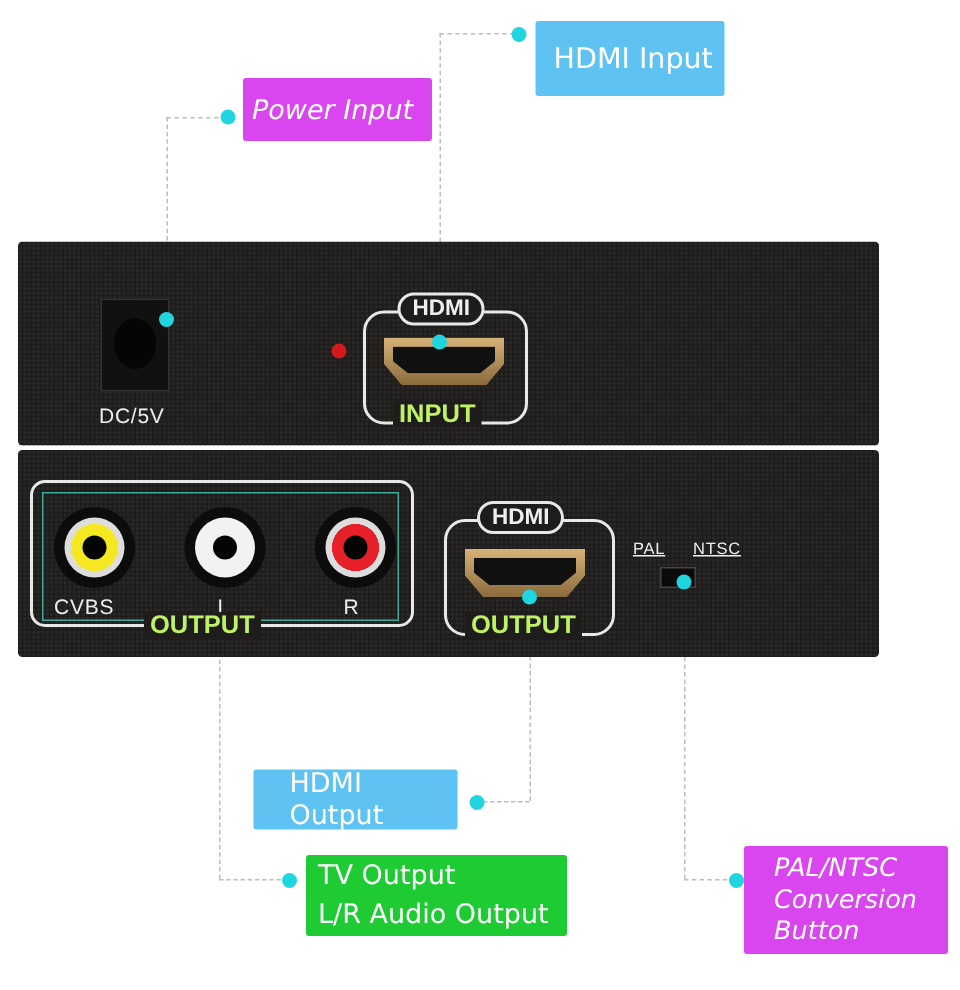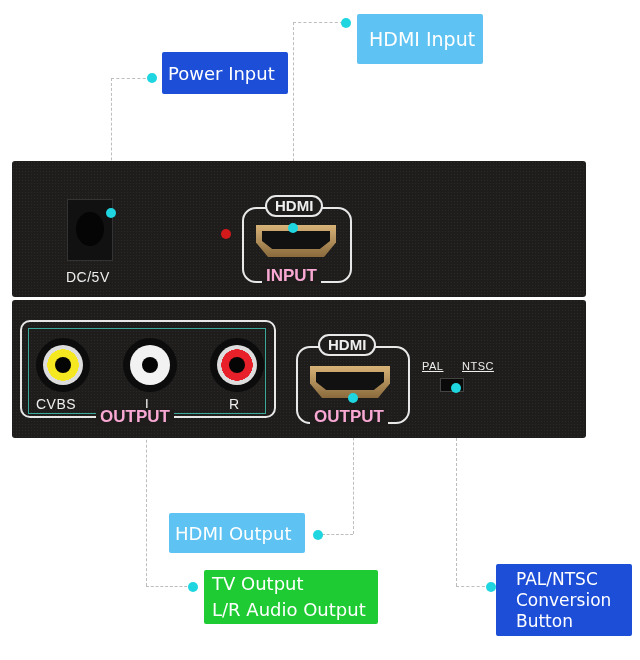--- a/index.html
+++ b/index.html
@@ -1,31 +1,31 @@
 <!DOCTYPE html>
 <html><head>
 <meta charset="utf-8">
 <style>
   html, body { margin:0; padding:0; background:#fff; }
   body { width:640px; height:660px; position:relative; overflow:hidden; font-family:"Liberation Sans", sans-serif; }
   .callout { position:absolute; border-radius:2px; color:#fff; font-family:"DejaVu Sans", sans-serif; font-size:18px; display:flex; align-items:center; box-sizing:border-box; }
-  .orange { background:#1d4ed8; }
+  .orange { background:#d946ef;font-style:italic; }
   .blue { background:#5ec3f2; }
   .green { background:#1fcb33; }
   .dot { position:absolute; width:10px; height:10px; border-radius:50%; background:#1fd6e0; }
   .dash-v { position:absolute; width:0; border-left:1.5px dashed #bdbdbd; }
   .dash-h { position:absolute; height:0; border-top:1.5px dashed #bdbdbd; }
   .panel { position:absolute; background:#1e1d1c; border-radius:3px;
     background-image: radial-gradient(#2a2928 1px, transparent 1px); background-size:3px 3px; }
   .lbl { position:absolute; color:#eee; font-weight:normal; font-size:14px; letter-spacing:0.5px; }
   .hdmi-port { position:absolute; width:80px; height:32px; background:linear-gradient(#d8b378,#8a6a3c); clip-path:polygon(0 0,100% 0,100% 55%,85% 100%,15% 100%,0 55%); }
   .hdmi-port::after { content:""; position:absolute; left:6px; top:6px; right:6px; bottom:8px; background:#111; clip-path:polygon(0 0,100% 0,100% 55%,85% 100%,15% 100%,0 55%); }
   .hdmi-frame { position:absolute; border:2px solid #e8e8e8; border-radius:14px; }
   .hdmi-tag { position:absolute; background:#1e1d1c; border:2px solid #e8e8e8; border-radius:12px; color:#eee; font-weight:bold; font-size:15px; padding:0 8px; line-height:18px; }
-  .port-word { position:absolute; background:#1e1d1c; color:#f9a8d4; font-weight:bold; font-size:17px; padding:0 4px; line-height:18px; }
+  .port-word { position:absolute; background:#1e1d1c; color:#bef264; font-weight:bold; font-size:17px; padding:0 4px; line-height:18px; }
   .rca { position:absolute; width:54px; height:54px; border-radius:50%; background:#0c0c0c; display:flex; align-items:center; justify-content:center; }
   .rca .ring { width:40px; height:40px; border-radius:50%; display:flex; align-items:center; justify-content:center; }
   .rca .hole { width:16px; height:16px; border-radius:50%; background:#050505; }
 </style>
 </head>
 <body>
 
 <div class="dash-v" style="left:111px; top:78px; height:132px;"></div>
 <div class="dash-h" style="left:111px; top:78px; width:40px;"></div>
 <div class="dash-v" style="left:293px; top:22px; height:210px;"></div>
@@ -40,21 +40,21 @@
 <div class="dot" style="left:147px; top:73px;"></div>
 <div class="callout orange" style="left:162px; top:52px; width:126px; height:42px; padding-left:6px;">
   <span>Power Input</span>
 </div>
 
 <div class="dot" style="left:341px; top:18px;"></div>
 <div class="callout blue" style="left:357px; top:14px; width:126px; height:50px; padding-left:12px; font-size:19px;">
   <span>HDMI Input</span>
 </div>
 
-<div class="callout blue" style="left:169px; top:513px; width:136px; height:40px; padding-left:6px;">
+<div class="callout blue" style="left:169px; top:513px; width:136px; height:40px; padding-left:24px;">
   <span>HDMI Output</span>
 </div>
 <div class="dot" style="left:313px; top:530px;"></div>
 
 <div class="dot" style="left:188px; top:582px;"></div>
 <div class="callout green" style="left:204px; top:570px; width:174px; height:54px; padding-left:8px; line-height:26px;">
   <div>
     <div>TV Output</div>
     <div>L/R Audio Output</div>
   </div>

